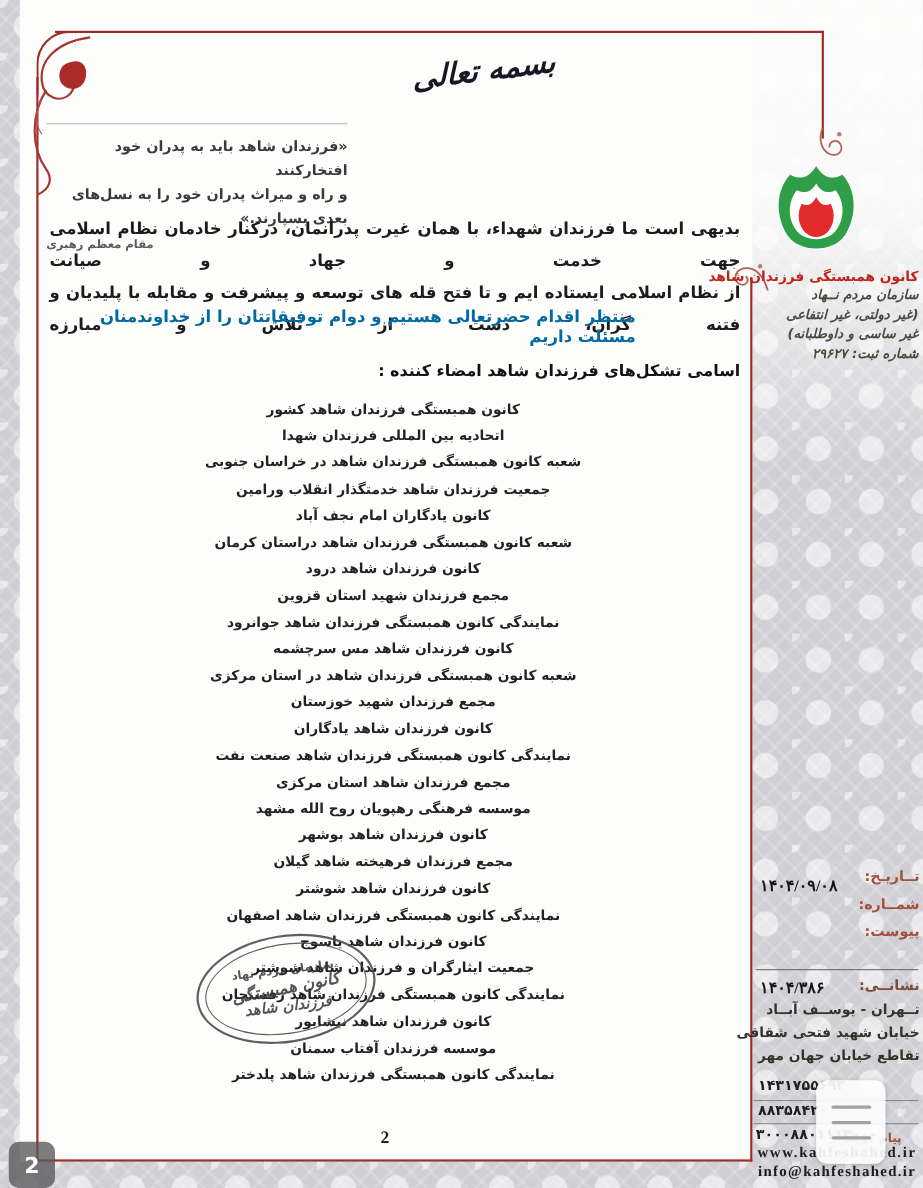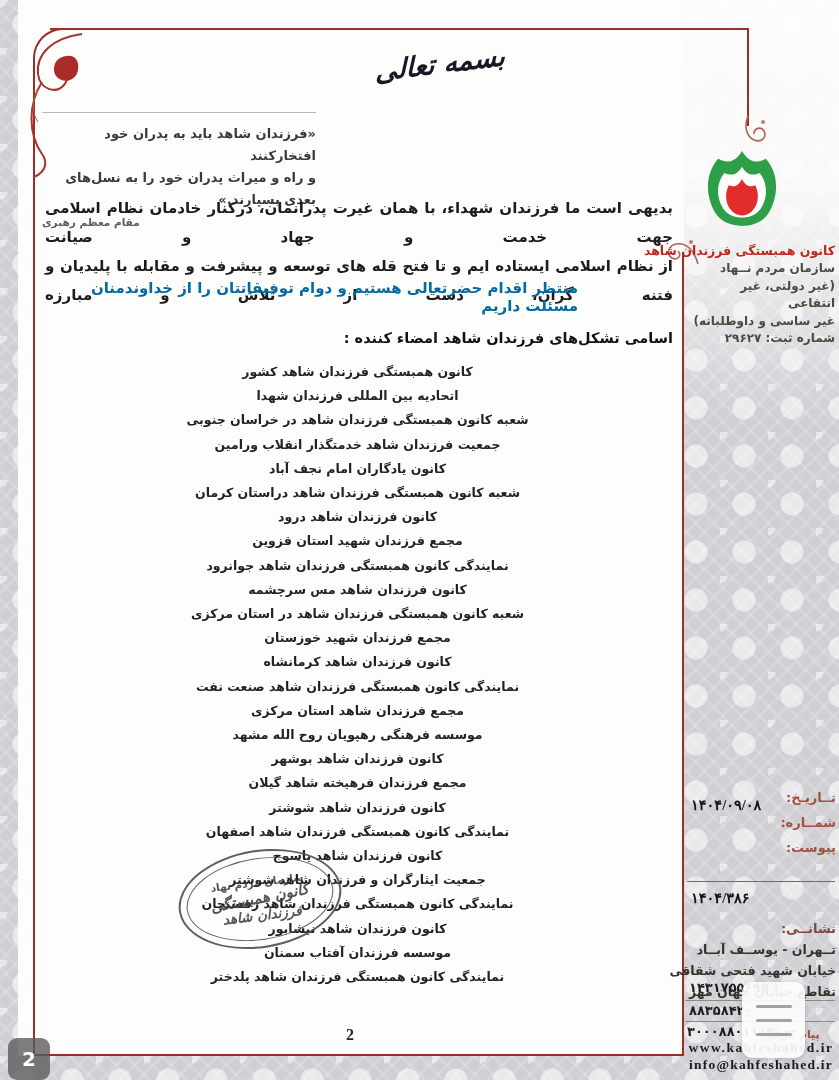--- a/index.html
+++ b/index.html
@@ -49,27 +49,27 @@
   .stamp .oval-inner{width:calc(100% - 12px);height:calc(100% - 12px);border:1px solid #4a4a4a;border-radius:50%;box-sizing:border-box;
     display:flex;flex-direction:column;align-items:center;justify-content:center;direction:rtl;color:#3d3d3d;}
   .stamp .s1{font-size:10.5px;font-weight:bold;transform:rotate(2deg);}
   .stamp .s2{font-size:15px;font-weight:bold;font-style:italic;margin-top:1px;transform:rotate(-2deg);}
   .stamp .s3{font-size:13.5px;font-weight:bold;font-style:italic;transform:rotate(2deg);}
   
   .sidebar{position:absolute;left:683px;top:0;width:156px;height:1080px;direction:rtl;}
   .logo{position:absolute;left:15px;top:146px;width:88px;height:96px;}
   .logo-caption{position:absolute;left:0;top:243px;width:152px;text-align:center;font-size:12.5px;font-weight:bold;color:#c0251c;white-space:nowrap;}
   .org-info{position:absolute;left:4px;top:260px;width:148px;text-align:right;padding-left:4px;box-sizing:border-box;color:#4b4a40;}
-  .org-info-item{font-size:12px;font-weight:bold;line-height:17.5px;}
+  .org-info-item{font-size:12px;font-weight:bold;line-height:17.5px;font-style:italic;}
   .meta{position:absolute;left:0;top:0;width:156px;}
   .meta-label{position:absolute;right:3px;font-size:13px;font-weight:bold;color:#a3503e;}
   .meta-value{position:absolute;left:8px;font-size:14.5px;font-weight:bold;color:#141414;letter-spacing:1px;font-family:Liberation Serif, serif;}
   .divider{position:absolute;left:4px;top:881px;width:148px;height:1px;background:#6b6b6b;}
   .address{position:absolute;left:4px;top:886px;width:149px;text-align:right;}
-  .address-label{font-size:13px;font-weight:bold;color:#7d4a3c;line-height:21px;margin-top:32px;}
+  .address-label{font-size:13px;font-weight:bold;color:#7d4a3c;line-height:21px;}
   .address-line{font-size:12.5px;font-weight:bold;color:#35322c;line-height:21px;white-space:nowrap;}
   .contact-number{position:absolute;font-size:13px;font-weight:bold;color:#1f1f1f;letter-spacing:2px;direction:ltr;}
   .contact-sep{position:absolute;left:2px;width:150px;height:1px;background:#8a8a8a;}
   .sms-label{position:absolute;left:84px;top:1028px;font-size:11px;font-weight:bold;color:#a3503e;}
   .web{position:absolute;left:0;top:1040px;width:156px;text-align:center;font-family:"Liberation Serif", serif;font-weight:bold;font-size:13.5px;letter-spacing:1.5px;color:#1b1b1b;direction:ltr;}
   .mail{position:absolute;left:0;top:1057px;width:156px;text-align:center;font-family:"Liberation Serif", serif;font-weight:bold;font-size:13.5px;letter-spacing:1.2px;color:#1b1b1b;direction:ltr;}
   
   .page-badge{position:absolute;left:8px;top:1038px;width:42px;height:42px;border-radius:9px;background:rgba(88,88,90,.78);
     color:#fff;font-size:20px;display:flex;align-items:center;justify-content:center;font-weight:bold;}
   .float-menu{position:absolute;left:742px;top:982px;width:63px;height:76px;border-radius:10px;background:rgba(252,252,252,.93);
@@ -129,21 +129,21 @@
       <div class="org-item">شعبه کانون همبستگی فرزندان شاهد در خراسان جنوبی</div>
       <div class="org-item">جمعیت فرزندان شاهد خدمتگذار انقلاب ورامین</div>
       <div class="org-item">کانون یادگاران امام نجف آباد</div>
       <div class="org-item">شعبه کانون همبستگی فرزندان شاهد دراستان کرمان</div>
       <div class="org-item">کانون فرزندان شاهد درود</div>
       <div class="org-item">مجمع فرزندان شهید استان قزوین</div>
       <div class="org-item">نمایندگی کانون همبستگی فرزندان شاهد جوانرود</div>
       <div class="org-item">کانون فرزندان شاهد مس سرچشمه</div>
       <div class="org-item">شعبه کانون همبستگی فرزندان شاهد در استان مرکزی</div>
       <div class="org-item">مجمع فرزندان شهید خوزستان</div>
-      <div class="org-item">کانون فرزندان شاهد کرمانشاه</div>
+      <div class="org-item">کانون فرزندان شاهد یادگاران</div>
       <div class="org-item">نمایندگی کانون همبستگی فرزندان شاهد صنعت نفت</div>
       <div class="org-item">مجمع فرزندان شاهد استان مرکزی</div>
       <div class="org-item">موسسه فرهنگی رهپویان روح الله مشهد</div>
       <div class="org-item">کانون فرزندان شاهد بوشهر</div>
       <div class="org-item">مجمع فرزندان فرهیخته شاهد گیلان</div>
       <div class="org-item">کانون فرزندان شاهد شوشتر</div>
       <div class="org-item">نمایندگی کانون همبستگی فرزندان شاهد اصفهان</div>
       <div class="org-item">کانون فرزندان شاهد یاسوج</div>
       <div class="org-item">جمعیت ایثارگران و فرزندان شاهد شوشتر</div>
       <div class="org-item">نمایندگی کانون همبستگی فرزندان شاهد رفسنجان</div>

